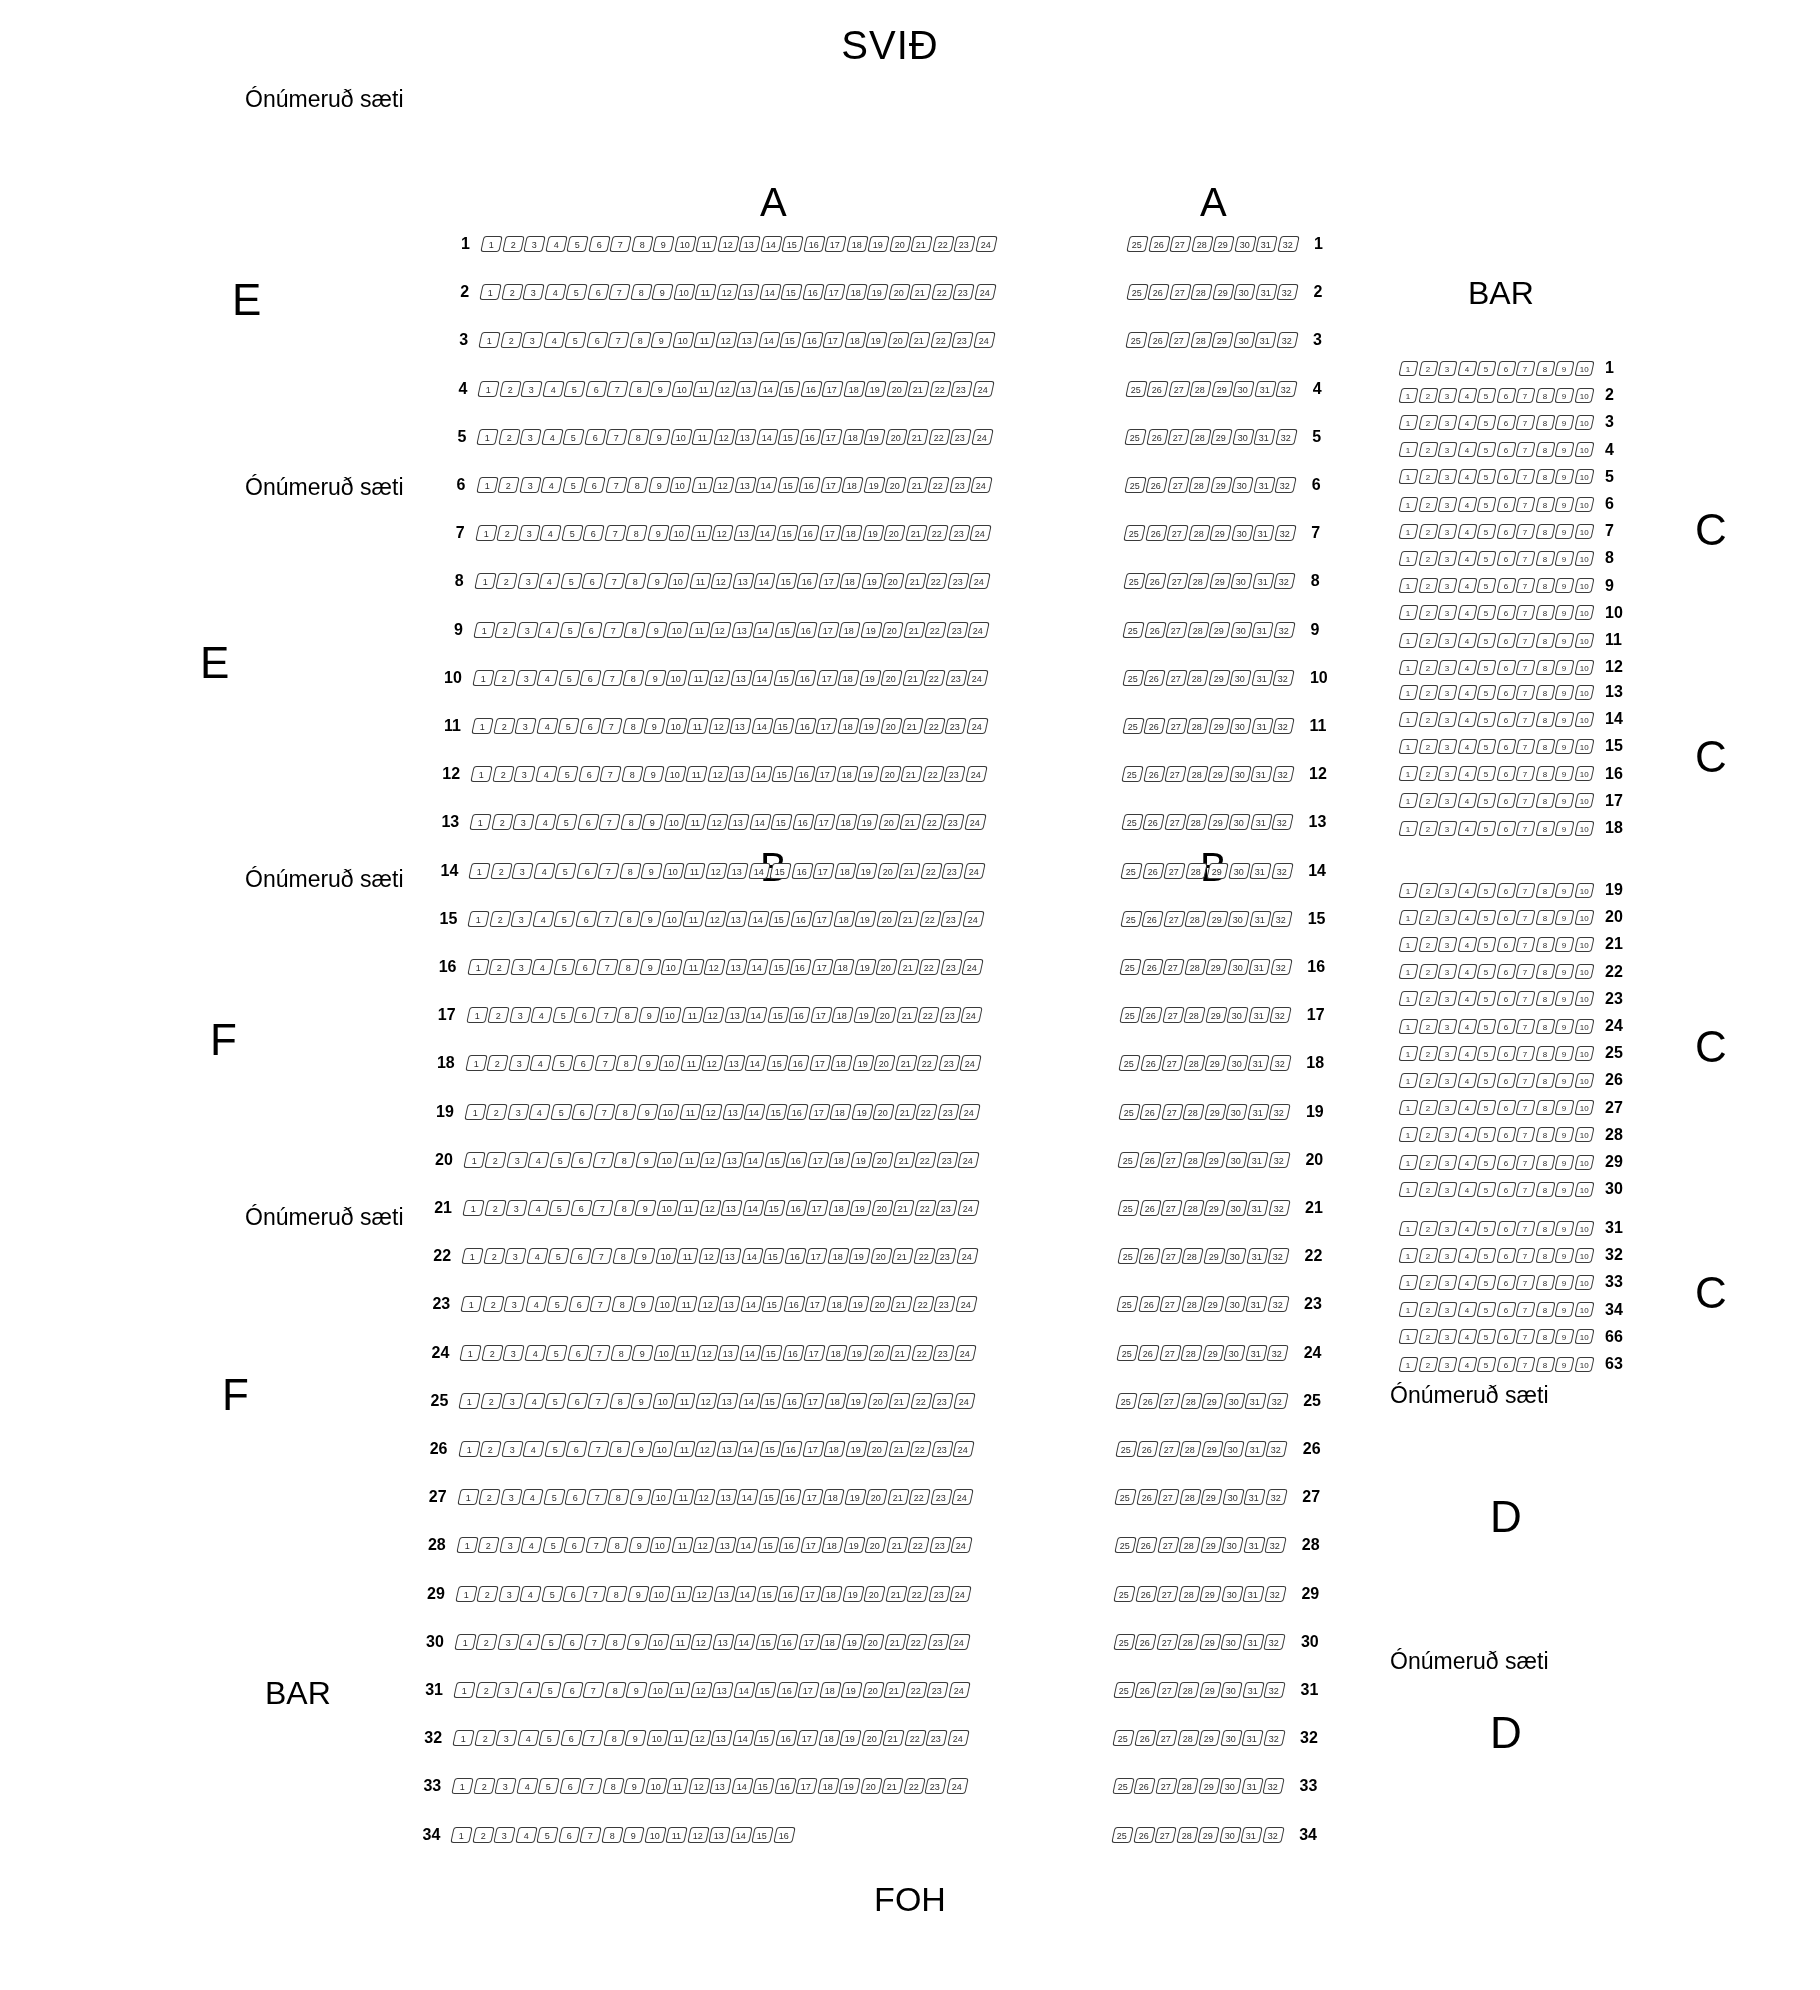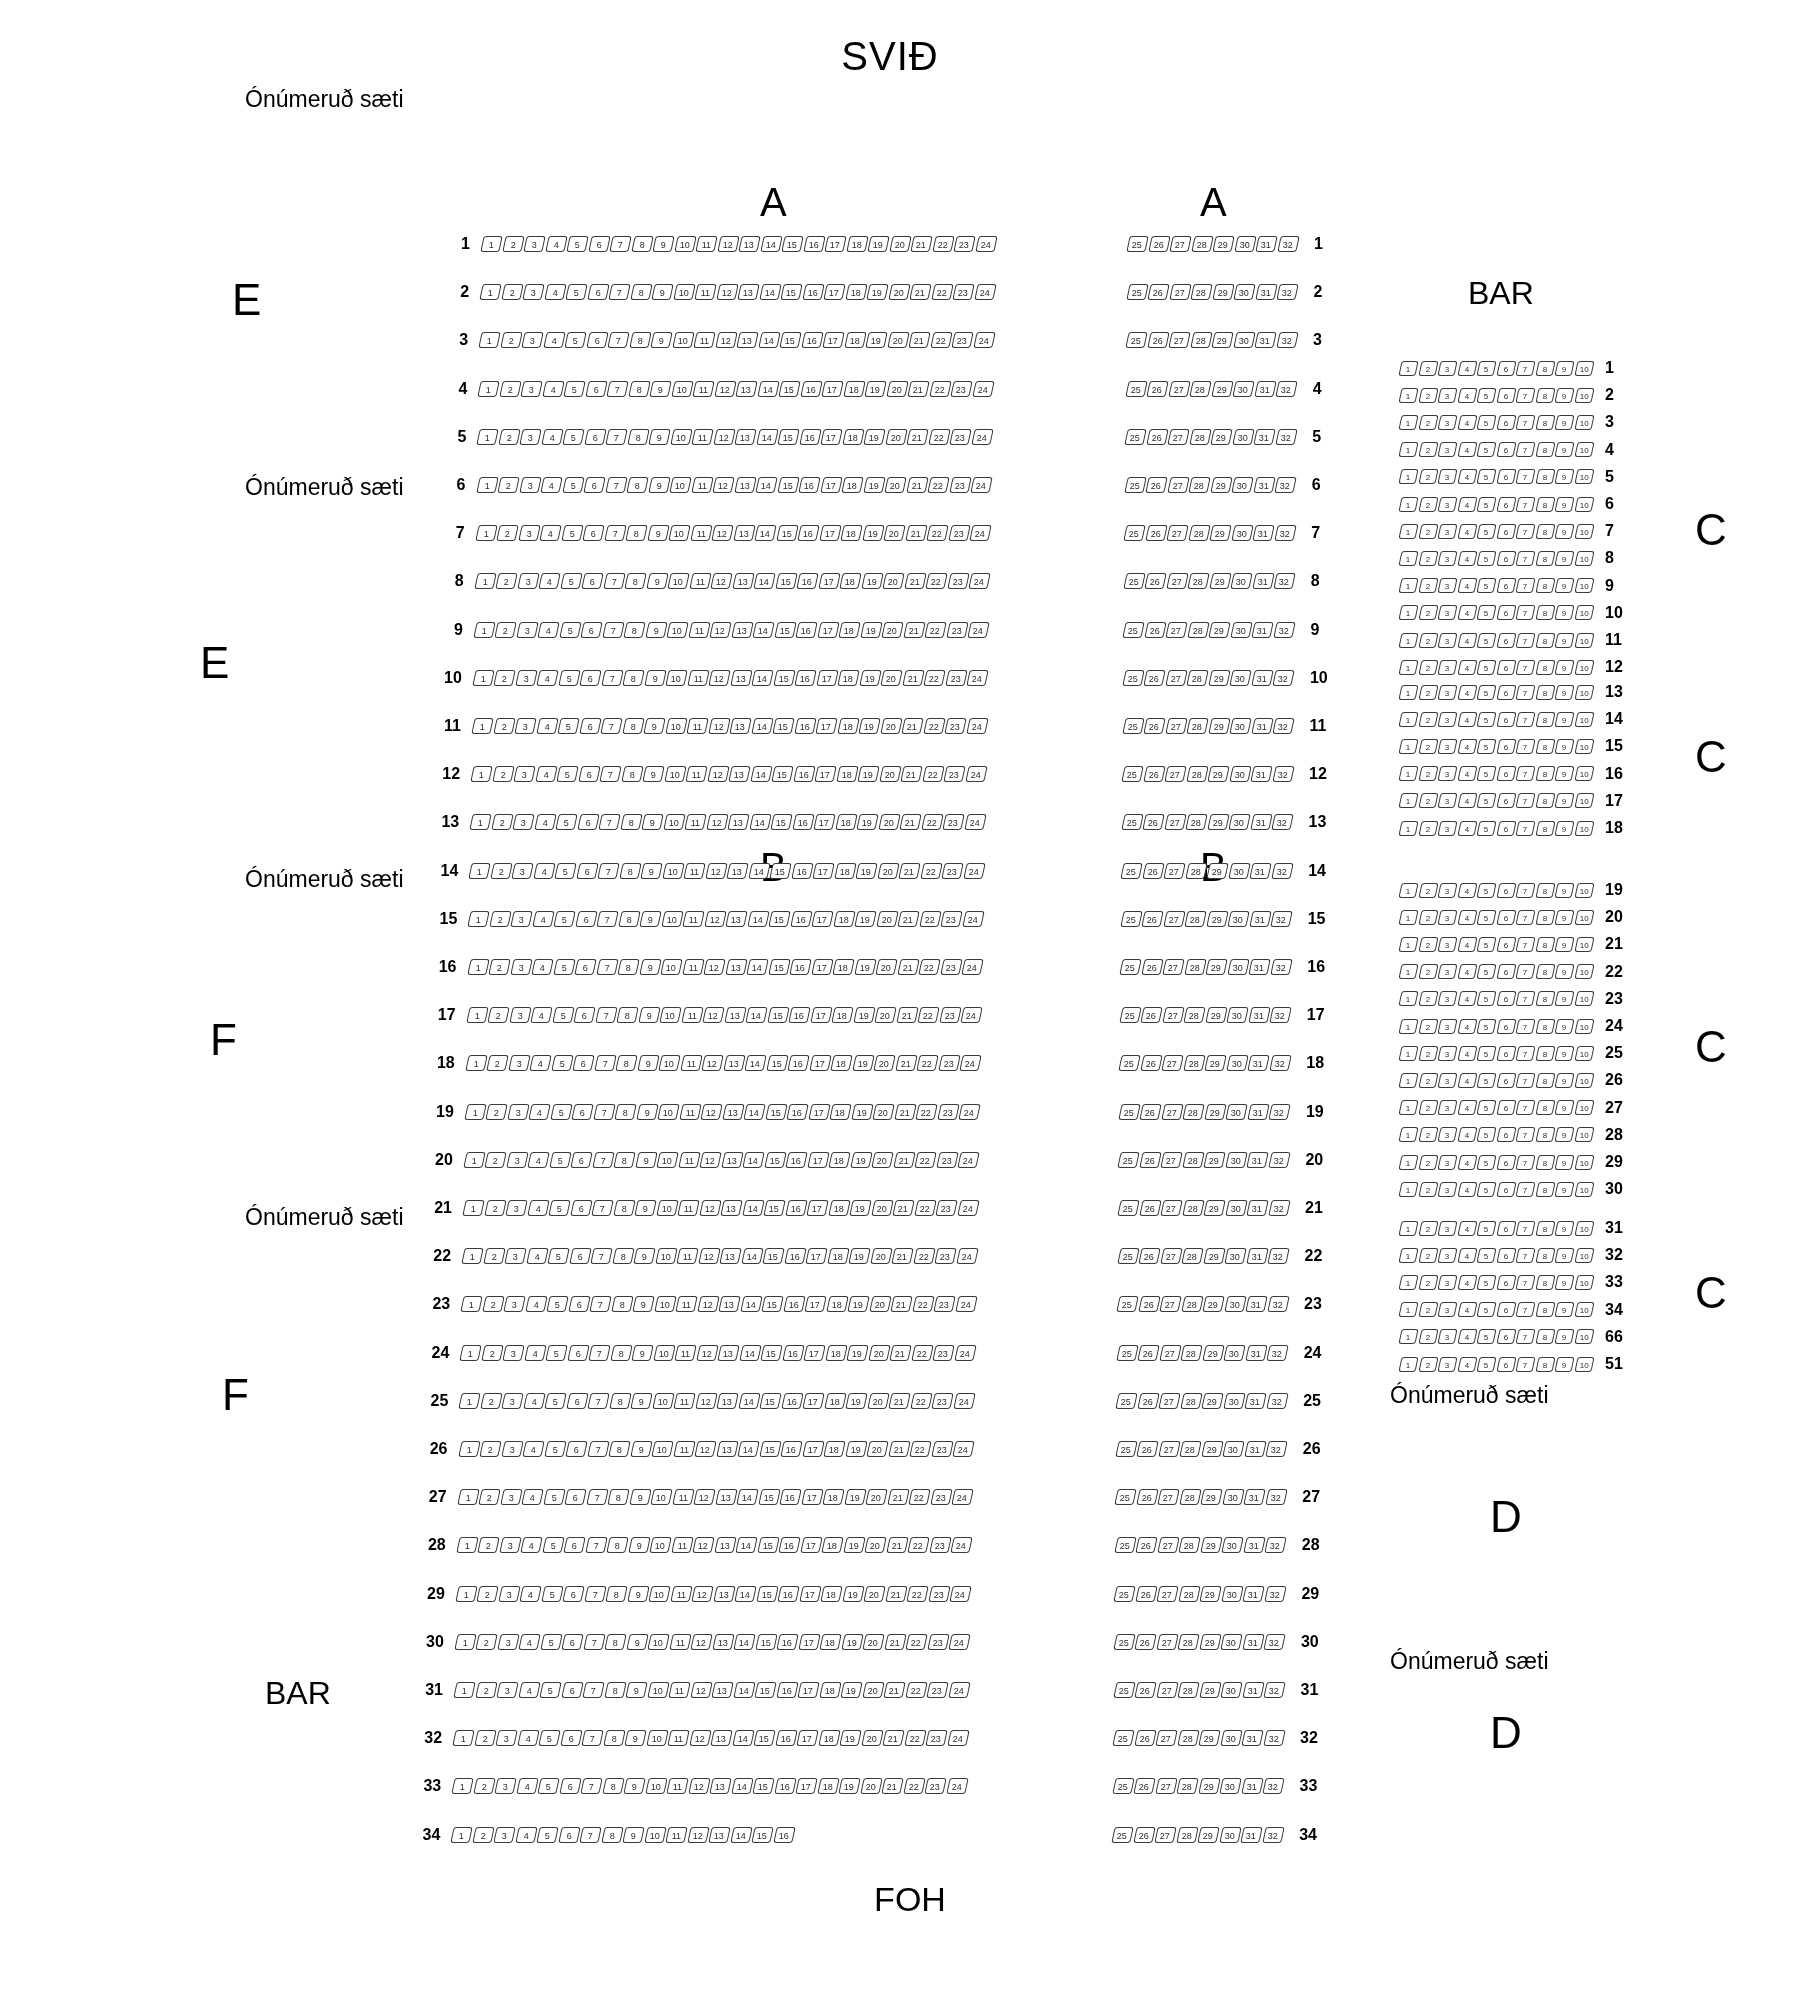--- a/index.html
+++ b/index.html
@@ -72,21 +72,21 @@
   }
   .seat span { display: inline-block; transform: skewX(12deg); }
   .seat.narrow {
     width: 17px;
   }
   .seats-wrap { display: flex; align-items: center; }
 </style>
 </head>
 <body>
 
-<div class="abs stage-label" style="left:760px; top:34px; width:260px;">SVIÐ</div>
+<div class="abs stage-label" style="left:760px; top:23px; width:260px;">SVIÐ</div>
 
 <div class="abs foh-label" style="left:830px; top:1880px; width:160px;">FOH</div>
 
 <div class="abs unnum-label" style="left:245px; top:86px;">Ónúmeruð sæti</div>
 <div class="abs unnum-label" style="left:245px; top:474px;">Ónúmeruð sæti</div>
 <div class="abs unnum-label" style="left:245px; top:866px;">Ónúmeruð sæti</div>
 <div class="abs unnum-label" style="left:245px; top:1204px;">Ónúmeruð sæti</div>
 <div class="abs unnum-label" style="left:1390px; top:1382px;">Ónúmeruð sæti</div>
 <div class="abs unnum-label" style="left:1390px; top:1648px;">Ónúmeruð sæti</div>
 
@@ -2067,15 +2067,15 @@
         <div class="seat narrow" style="height: 15px; line-height: 15px; font-size: 8px;"><span>2</span></div>
         <div class="seat narrow" style="height: 15px; line-height: 15px; font-size: 8px;"><span>3</span></div>
         <div class="seat narrow" style="height: 15px; line-height: 15px; font-size: 8px;"><span>4</span></div>
         <div class="seat narrow" style="height: 15px; line-height: 15px; font-size: 8px;"><span>5</span></div>
         <div class="seat narrow" style="height: 15px; line-height: 15px; font-size: 8px;"><span>6</span></div>
         <div class="seat narrow" style="height: 15px; line-height: 15px; font-size: 8px;"><span>7</span></div>
         <div class="seat narrow" style="height: 15px; line-height: 15px; font-size: 8px;"><span>8</span></div>
         <div class="seat narrow" style="height: 15px; line-height: 15px; font-size: 8px;"><span>9</span></div>
         <div class="seat narrow" style="height: 15px; line-height: 15px; font-size: 8px;"><span>10</span></div>
       </div>
-      <div class="rownum left" style="margin-left: 10px;">51</div>
+      <div class="rownum left" style="margin-left: 10px;">63</div>
     </div>
   </div>
 
 </body></html>

